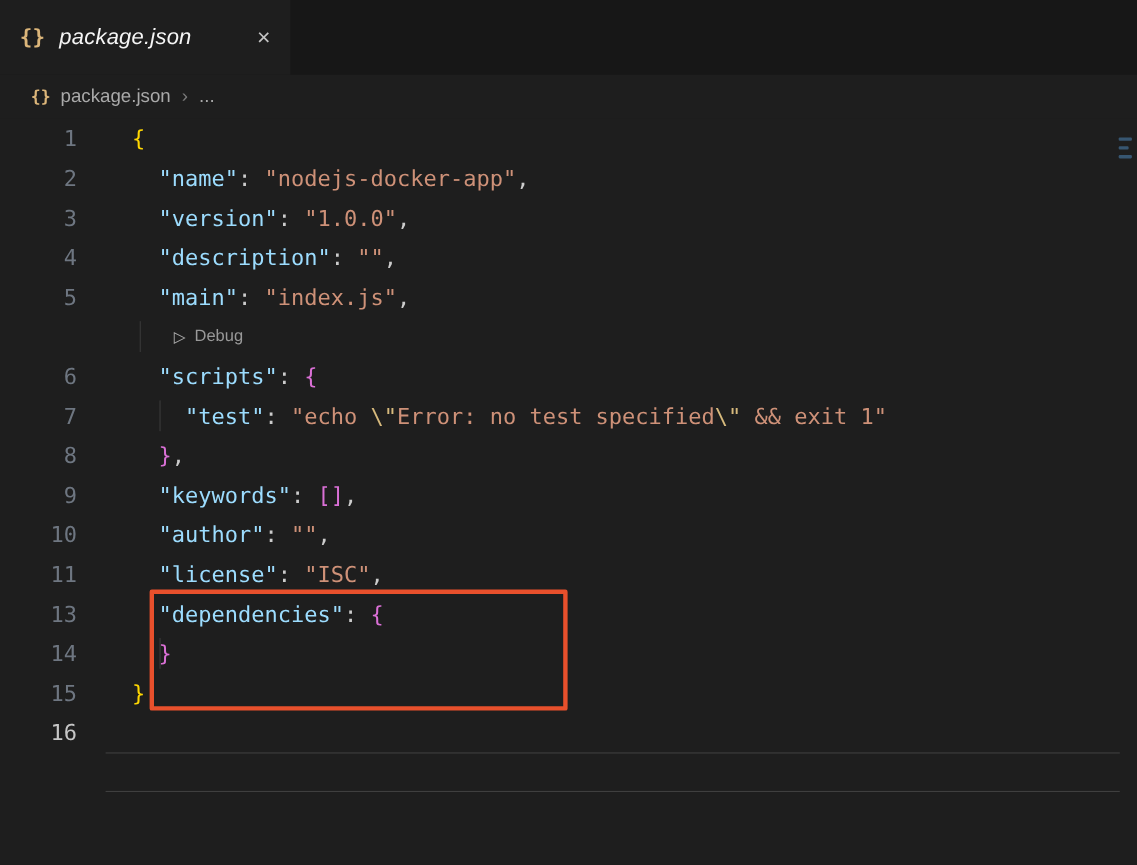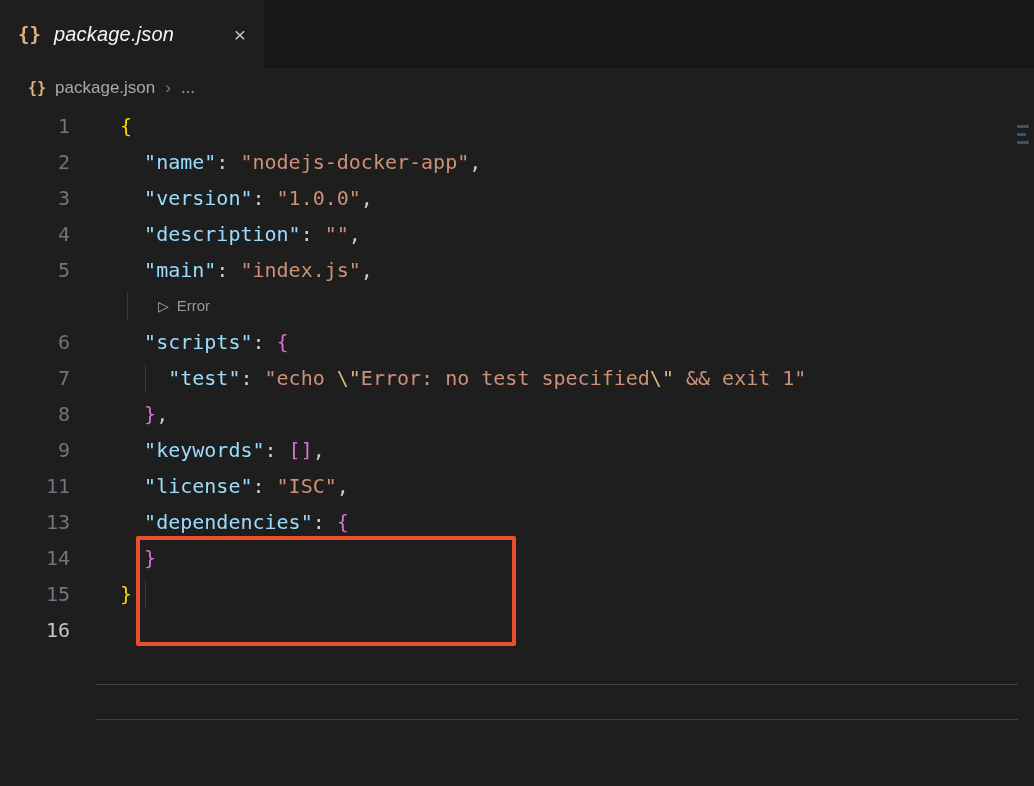--- a/index.html
+++ b/index.html
@@ -127,37 +127,41 @@
       <div class="row">
         <div class="gutter">4</div>
         <div class="rowtext"><span>  </span><span class="tok-key">"description"</span><span class="tok-punc">: </span><span class="tok-str">""</span><span class="tok-punc">,</span></div>
       </div>
       <div class="row">
         <div class="gutter">5</div>
         <div class="rowtext"><span>  </span><span class="tok-key">"main"</span><span class="tok-punc">: </span><span class="tok-str">"index.js"</span><span class="tok-punc">,</span></div>
       </div>
       <div class="row lens">
         <div class="gutter"></div>
-        <div class="rowtext"><span class="lens-play">▷</span><span class="lens-label">Error</span></div>
+        <div class="rowtext"><span class="lens-play">▷</span><span class="lens-label">Debug</span></div>
       </div>
       <div class="row">
         <div class="gutter">6</div>
         <div class="rowtext"><span>  </span><span class="tok-key">"scripts"</span><span class="tok-punc">: </span><span class="tok-b2">{</span></div>
       </div>
       <div class="row">
         <div class="gutter">7</div>
         <div class="rowtext"><span>    </span><span class="tok-key">"test"</span><span class="tok-punc">: </span><span class="tok-str">"echo </span><span class="tok-esc">\"</span><span class="tok-str">Error: no test specified</span><span class="tok-esc">\"</span><span class="tok-str"> &amp;&amp; exit 1"</span></div>
       </div>
       <div class="row">
         <div class="gutter">8</div>
         <div class="rowtext"><span>  </span><span class="tok-b2">}</span><span class="tok-punc">,</span></div>
       </div>
       <div class="row">
         <div class="gutter">9</div>
         <div class="rowtext"><span>  </span><span class="tok-key">"keywords"</span><span class="tok-punc">: </span><span class="tok-b2">[]</span><span class="tok-punc">,</span></div>
+      </div>
+      <div class="row">
+        <div class="gutter">10</div>
+        <div class="rowtext"><span>  </span><span class="tok-key">"author"</span><span class="tok-punc">: </span><span class="tok-str">""</span><span class="tok-punc">,</span></div>
       </div>
       <div class="row">
         <div class="gutter">11</div>
         <div class="rowtext"><span>  </span><span class="tok-key">"license"</span><span class="tok-punc">: </span><span class="tok-str">"ISC"</span><span class="tok-punc">,</span></div>
       </div>
       <div class="row">
         <div class="gutter">13</div>
         <div class="rowtext"><span>  </span><span class="tok-key">"dependencies"</span><span class="tok-punc">: </span><span class="tok-b2">{</span></div>
       </div>
       <div class="row">

